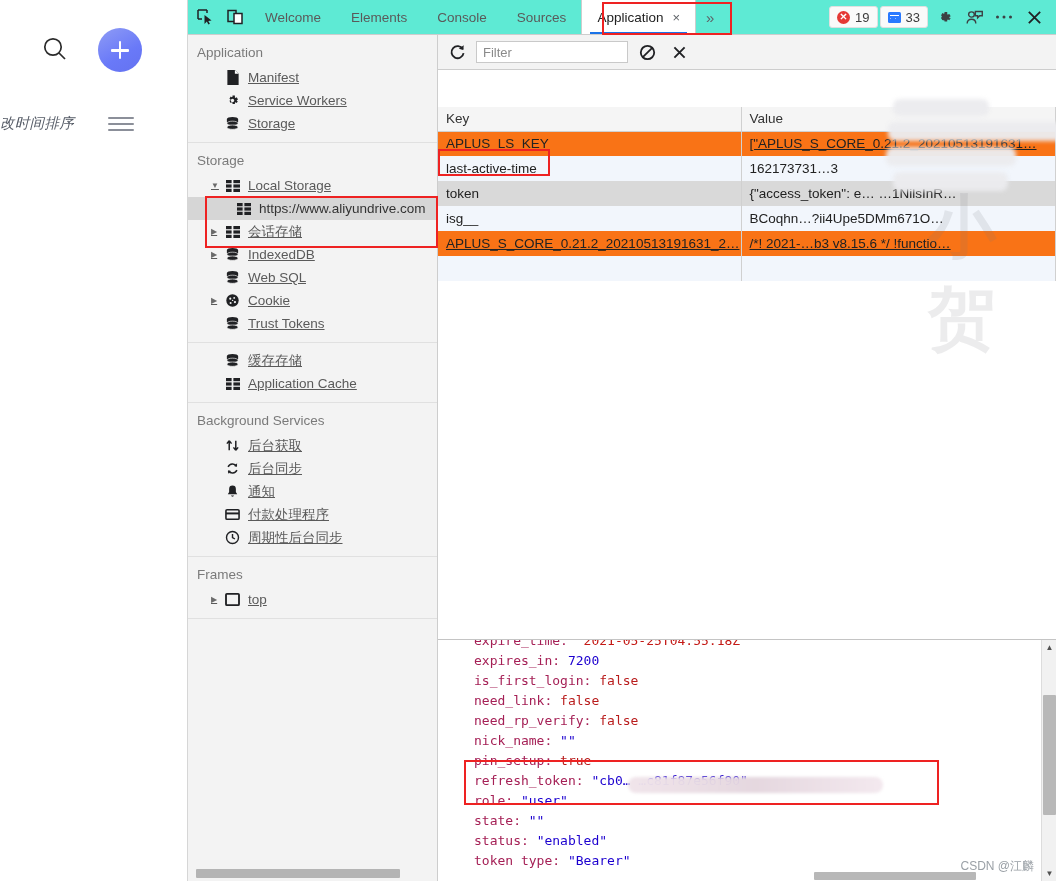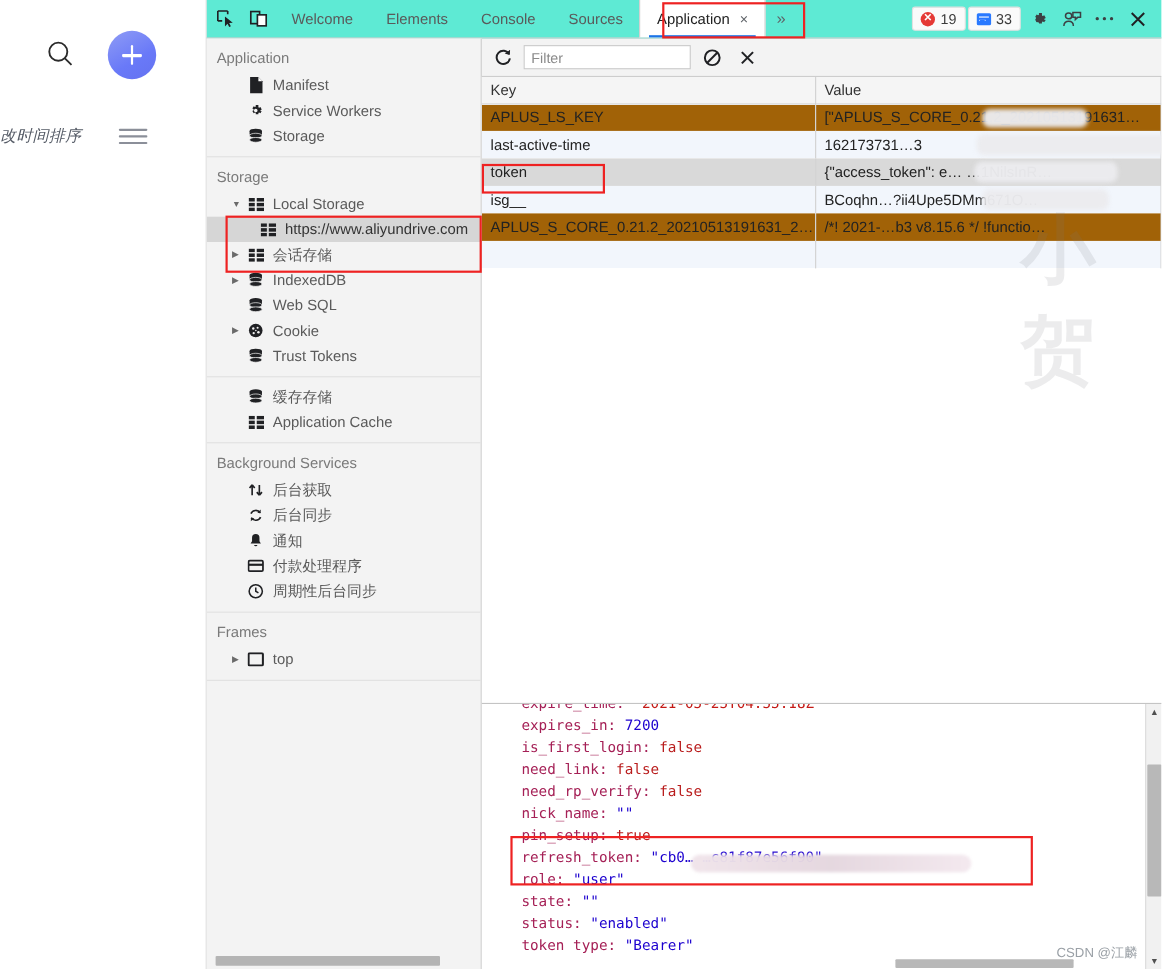--- a/index.html
+++ b/index.html
@@ -133,21 +133,21 @@
   }
   .sb-group { padding: 6px 0 7px 0; border-bottom: 1px solid #e0e0e0; }
   .sb-group:last-of-type { border-bottom: none; }
   .sb-title {
     padding: 4px 0 6px 9px; font-size: 13.5px; color: #7a7a7a;
   }
   .sb-item {
     display: flex; align-items: center; height: 23px; padding-left: 10px;
     cursor: pointer; position: relative; white-space: nowrap;
   }
-  .sb-item.indent1 { padding-left: 23px; }
+  .sb-item.indent1 { padding-left: 23px; text-decoration: underline; }
   .sb-item.indent2 { padding-left: 46px; align-items: center; }
   .sb-item.selected { background: #d6d6d6; }
   .sb-arrow {
     width: 11px; flex: 0 0 11px; font-size: 8px; color: #6a6a6a; line-height: 1;
     margin-right: 1px;
   }
   .sb-arrow.none { visibility: hidden; }
   .sb-ico {
     width: 19px; flex: 0 0 19px; display: flex; align-items: center; justify-content: center;
     margin-right: 6px; color: #202124;
@@ -175,31 +175,31 @@
     cursor: pointer; color: #202124;
   }
   .filter-input {
     width: 152px; height: 22px; border: 1px solid #c9c9c9; background: #fff;
     font-size: 13px; color: #333; padding: 0 6px; outline: none;
     font-family: "Liberation Sans", sans-serif;
   }
   .filter-input::placeholder { color: #8a8a8a; }
 
   .table-wrap { flex: 0 0 569px; position: relative; overflow: hidden; background: #fff; }
-  table.kv { width: 100%; border-collapse: collapse; table-layout: fixed; }
+  table.kv { width: 100%; border-collapse: collapse; table-layout: fixed; margin-top: 37px; }
   table.kv th {
     height: 24px; font-weight: normal; font-size: 13.5px; color: #333;
     text-align: left; padding-left: 8px; background: #f5f5f5;
     border-bottom: 1px solid #d0d0d0; border-right: 1px solid #d0d0d0;
   }
   table.kv td {
     height: 25px; font-size: 13.5px; color: #222; padding-left: 8px;
     border-right: 1px solid #d0d0d0; white-space: nowrap; overflow: hidden;
   }
-  table.kv tr.odd  td { background: #a16207; }
+  table.kv tr.odd  td { background: #f97316; text-decoration: underline; }
   table.kv tr.even td { background: #f2f6fc; }
   table.kv tr.sel  td { background: #d9d9d9; }
   .col-key { width: 303px; }
 
   .detail {
     flex: 1; min-height: 0; border-top: 1px solid #c4c4c4;
     position: relative; background: #fff; overflow: hidden;
   }
   .detail-inner {
     padding: 0 0 0 36px; font-family: "DejaVu Sans Mono", monospace;

